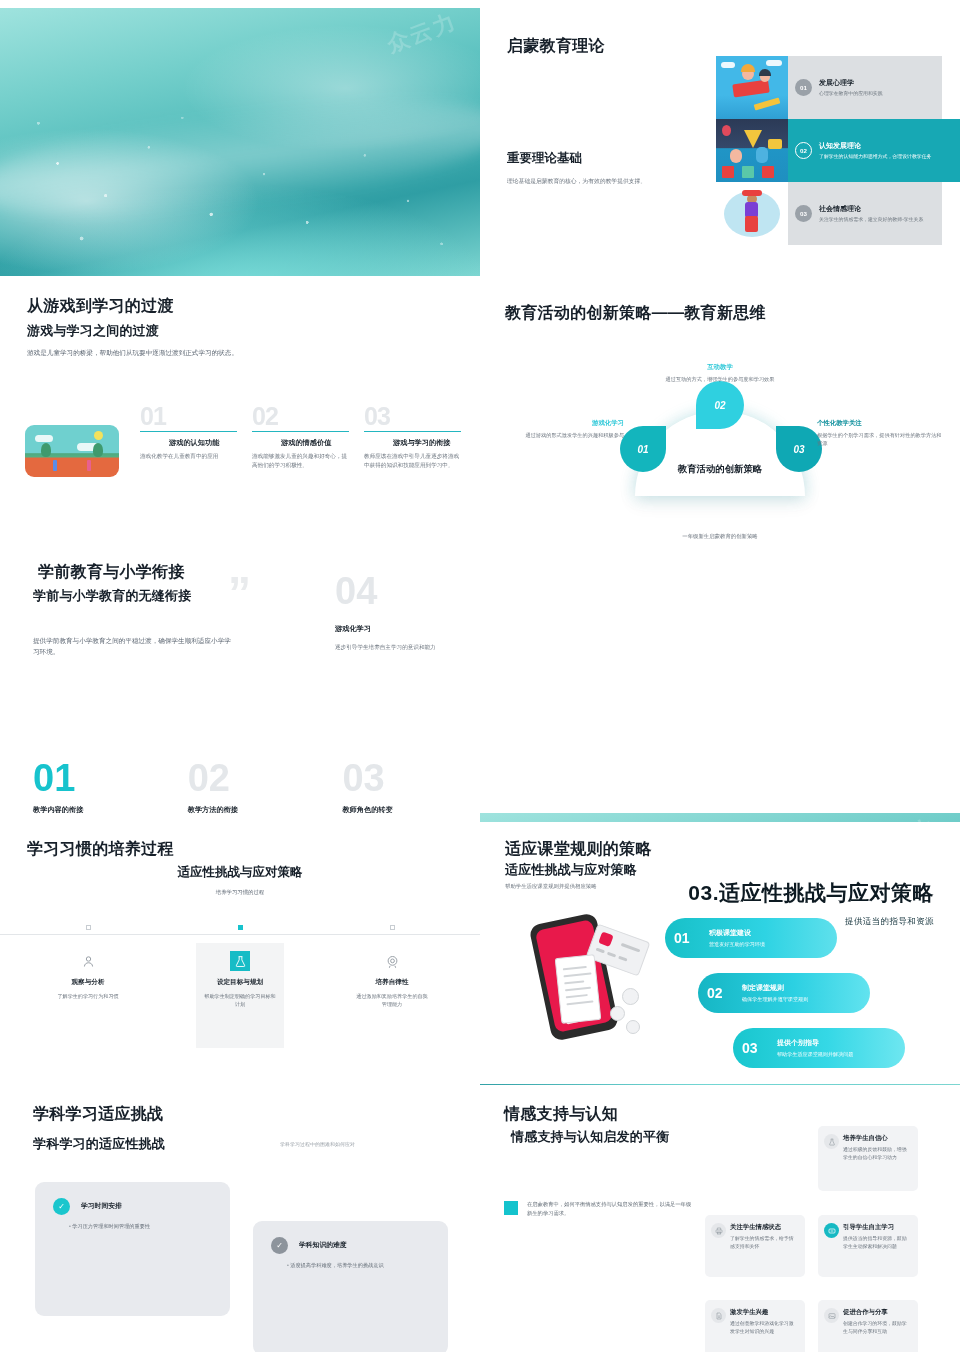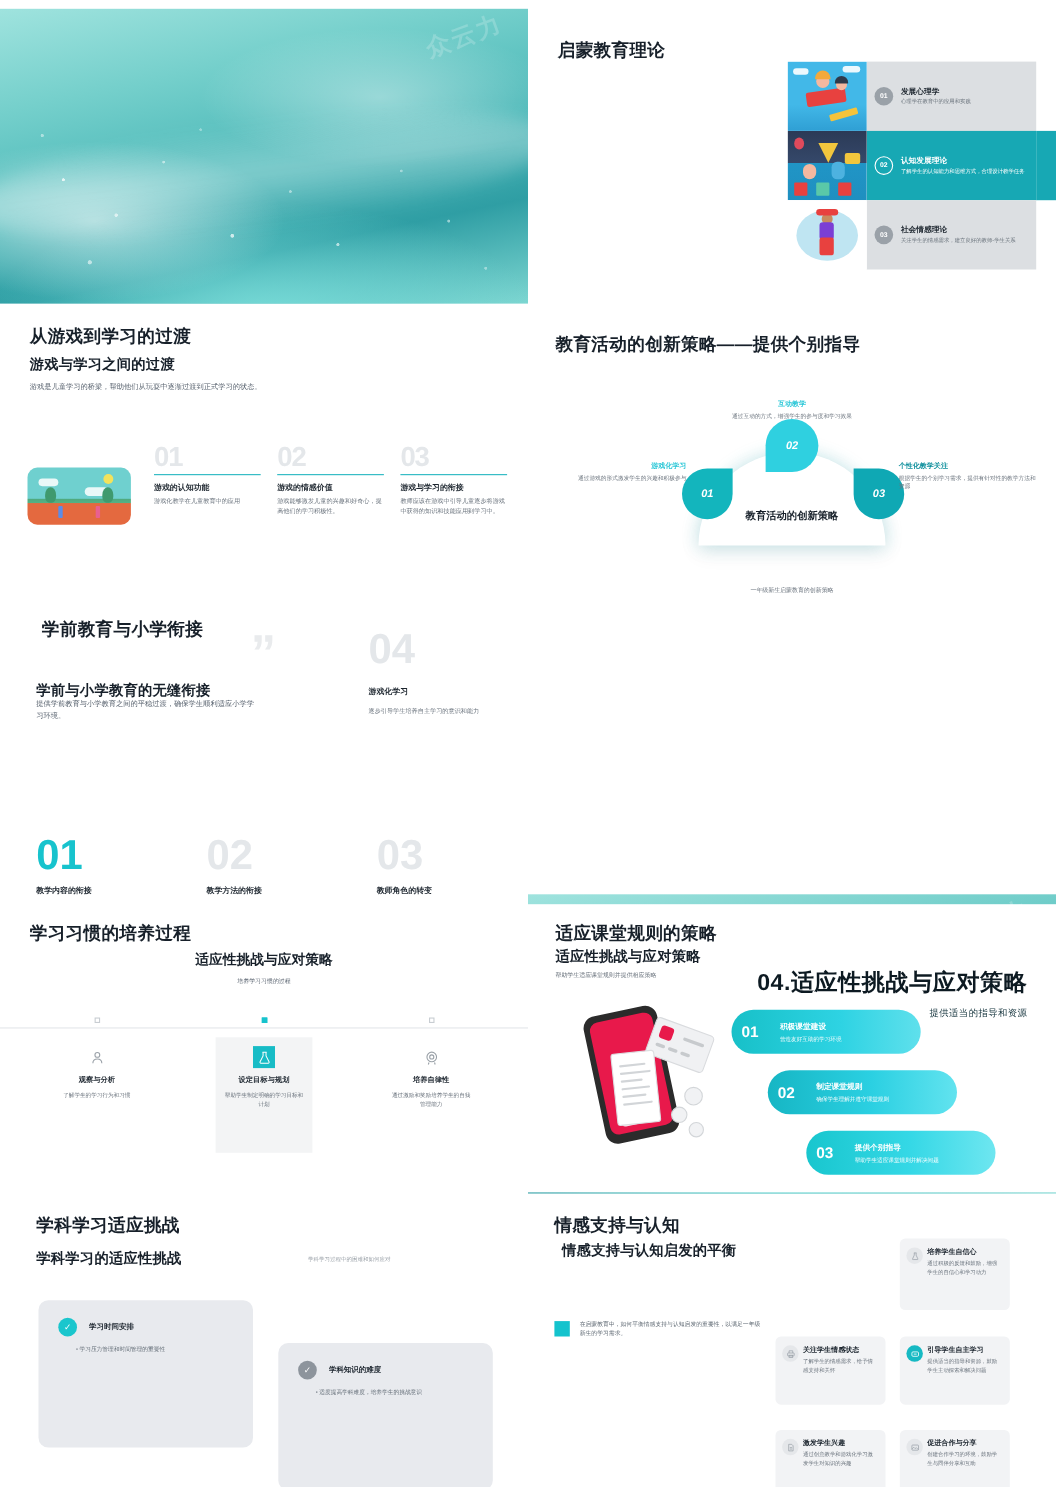--- a/index.html
+++ b/index.html
@@ -92,21 +92,21 @@
   #s3 .art { position:absolute; left:25px; top:144px; width:94px; height:52px; border-radius:9px; overflow:hidden;
     background:linear-gradient(180deg,#6fd0cf 0%,#6fd0cf 54%,#4fa97f 55%,#55b184 62%,#e4693f 63%,#e4693f 100%); }
   #s3 .art .sun { position:absolute; right:16px; top:6px; width:9px; height:9px; border-radius:50%; background:#f3e25c; }
   #s3 .art .cl { position:absolute; background:#ffffff; opacity:.85; border-radius:5px; }
   #s3 .art .tr { position:absolute; bottom:20px; width:10px; height:14px; border-radius:50% 50% 40% 40%; background:#3f9a6e; }
   #s3 .art .pl { position:absolute; bottom:6px; width:4px; height:11px; background:#ffffff; border-radius:1px; }
   #s3 .cols { position:absolute; left:140px; top:124px; width:322px; display:flex; gap:15px; }
   #s3 .col { width:97px; }
   #s3 .num { font-size:25px; font-weight:700; color:#e4e7ea; line-height:.95; letter-spacing:-1px; }
   #s3 .rule{ margin-top:2px; height:1.2px; background:#23b6c0; }
-  #s3 .ct  { margin-top:6px; }
+  #s3 .ct  { margin-top:6px;margin-left:29px; }
   #s3 .cd  { margin-top:4px; }
 
   
   #s4 .hd { position:absolute; left:25px; top:22px; }
   #s4 .stage { position:absolute; left:0; top:40px; width:480px; height:200px; }
   .dome { position:absolute; left:155px; top:90px; width:170px; height:85px;
     border-radius:85px 85px 0 0; background:#ffffff;
     box-shadow:0 0 16px rgba(23,168,180,.22), 0 6px 18px rgba(40,70,80,.10); }
   .dome-label { position:absolute; left:155px; top:142px; width:170px; text-align:center;
     font-size:9.4px; font-weight:700; color:#17202a; }
@@ -123,21 +123,21 @@
   .cap .cl.dk { color:#0e8f9c; }
   .cap .cx { margin-top:3px; font-size:5.2px; color:#6a737d; line-height:1.6; }
   #s4 .cap-top { left:165px; top:42px; width:150px; text-align:center; }
   #s4 .cap-left { left:22px; top:98px; width:122px; text-align:right; }
   #s4 .cap-right{ left:337px; top:98px; width:128px; text-align:left; }
   #s4 .foot { position:absolute; left:0; top:252px; width:480px; text-align:center;
     font-size:5.4px; color:#6a737d; }
 
   
   #s5 .hd  { position:absolute; left:38px; top:17px; }
-  #s5 .sub { position:absolute; left:33px; top:42px;margin-top:32px; }
+  #s5 .sub { position:absolute; left:33px; top:42px; }
   #s5 .lead{ position:absolute; left:33px; top:91px; width:200px; }
   #s5 .qm  { position:absolute; left:228px; top:32px; font-size:46px; font-weight:700; color:#e9ebed;
     line-height:.72; letter-spacing:-2px; }
   #s5 .big4 { position:absolute; left:335px; top:28px; width:136px; }
   #s5 .n-lg { font-size:38px; font-weight:700; color:#e4e7ea; line-height:.95; letter-spacing:0px; }
   #s5 .n-lg.on { color:#17c3cd; }
   #s5 .grid3 { position:absolute; left:33px; top:215px; width:438px; display:flex; gap:45px; }
   #s5 .cell { width:116px; }
   #s5 .cell.w { width:136px; }
   #s5 .ct { margin-top:9px; }
@@ -233,20 +233,24 @@
 <body>
 
 <div class="deck">
 
   <div class="slide s-l cover" id="s1" style="top:8px;height:268px;">
     <div class="cover-wm">众云力</div>
   </div>
 
   <div class="slide s-r" id="s2" style="top:8px;height:268px;">
     <div class="hd h-main">启蒙教育理论</div>
+    <div class="mid">
+      <h3>重要理论基础</h3>
+      <p>理论基础是启蒙教育的核心，为有效的教学提供支撑。</p>
+    </div>
     <div class="rows">
 
       <div class="row">
         <div class="thumb">
           <div class="ill1">
             <div class="cl" style="left:5px;top:6px;width:14px;height:6px;"></div>
             <div class="cl" style="left:50px;top:4px;width:16px;height:6px;"></div>
             <div class="bk"></div>
               <div class="pn"></div>
             <div class="kid" style="left:26px;top:12px;width:12px;height:12px;background:#f4b8a0;"></div>
@@ -341,21 +345,21 @@
       <div class="col">
         <div class="num">03</div>
         <div class="rule"></div>
         <div class="ct t-title">游戏与学习的衔接</div>
         <div class="cd p-body">教师应该在游戏中引导儿童逐步将游戏中获得的知识和技能应用到学习中。</div>
       </div>
     </div>
   </div>
 
   <div class="slide s-r" id="s4" style="top:281px;height:258px;">
-    <div class="hd h-main">教育活动的创新策略——提供个别指导</div>
+    <div class="hd h-main">教育活动的创新策略——教育新思维</div>
     <div class="stage">
       <div class="dome"></div>
       <div class="lobe l1">01</div>
       <div class="lobe l2">02</div>
       <div class="lobe l3">03</div>
       <div class="dome-label">教育活动的创新策略</div>
 
       <div class="cap cap-top">
         <div class="cl">互动教学</div>
         <div class="cx">通过互动的方式，增强学生的参与度和学习效果</div>
@@ -399,21 +403,21 @@
         <div class="n-lg">03</div>
         <div class="ct t-title">教师角色的转变</div>
         <div class="cd p-body">教师由引导者转变为指导者，培养学生的自主学习能力</div>
       </div>
     </div>
   </div>
 
   <div class="slide s-r cover" id="s6" style="top:545px;height:272px;">
     <div class="cover-wm">众云力</div>
     <div class="cover-txt" style="top:66px;">
-      <div class="cover-title">04.适应性挑战与应对策略</div>
+      <div class="cover-title">03.适应性挑战与应对策略</div>
       <div class="cover-sub">提供适当的指导和资源</div>
     </div>
   </div>
 
   <div class="slide s-l" id="s7" style="top:822px;height:262px;">
     <div class="hd h-main">学习习惯的培养过程</div>
     <div class="mid-t">适应性挑战与应对策略</div>
     <div class="mid-s">培养学习习惯的过程</div>
     <div class="axis"></div>
 

